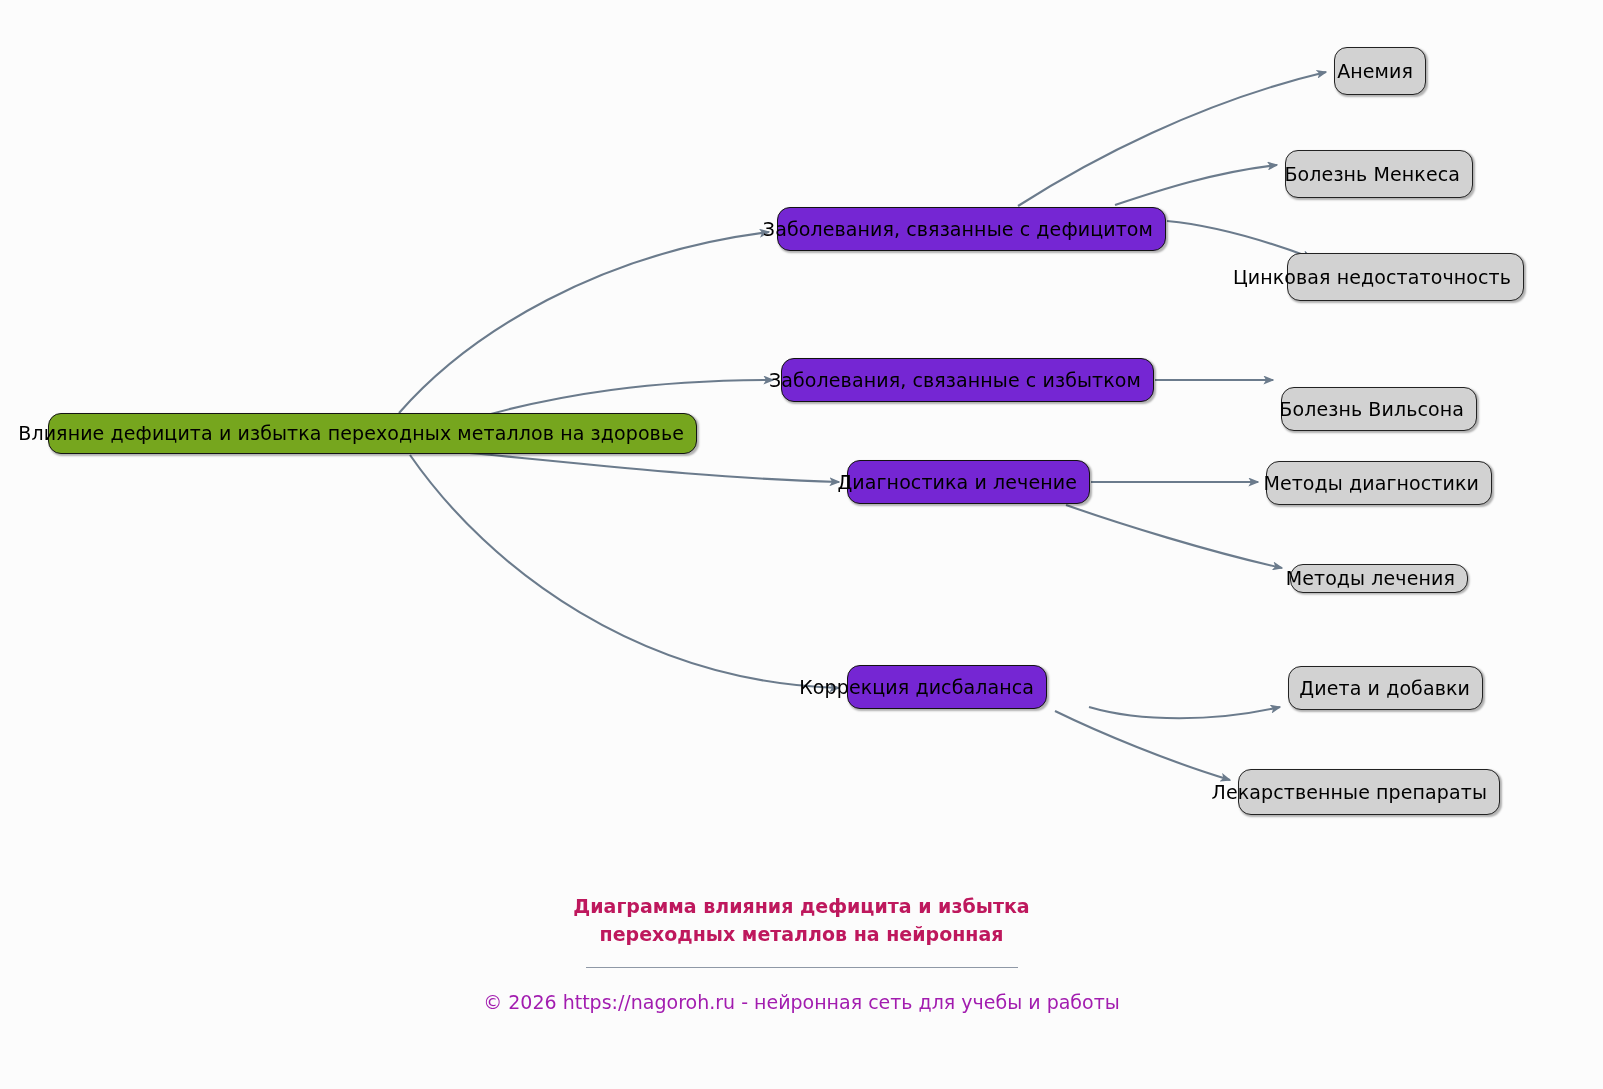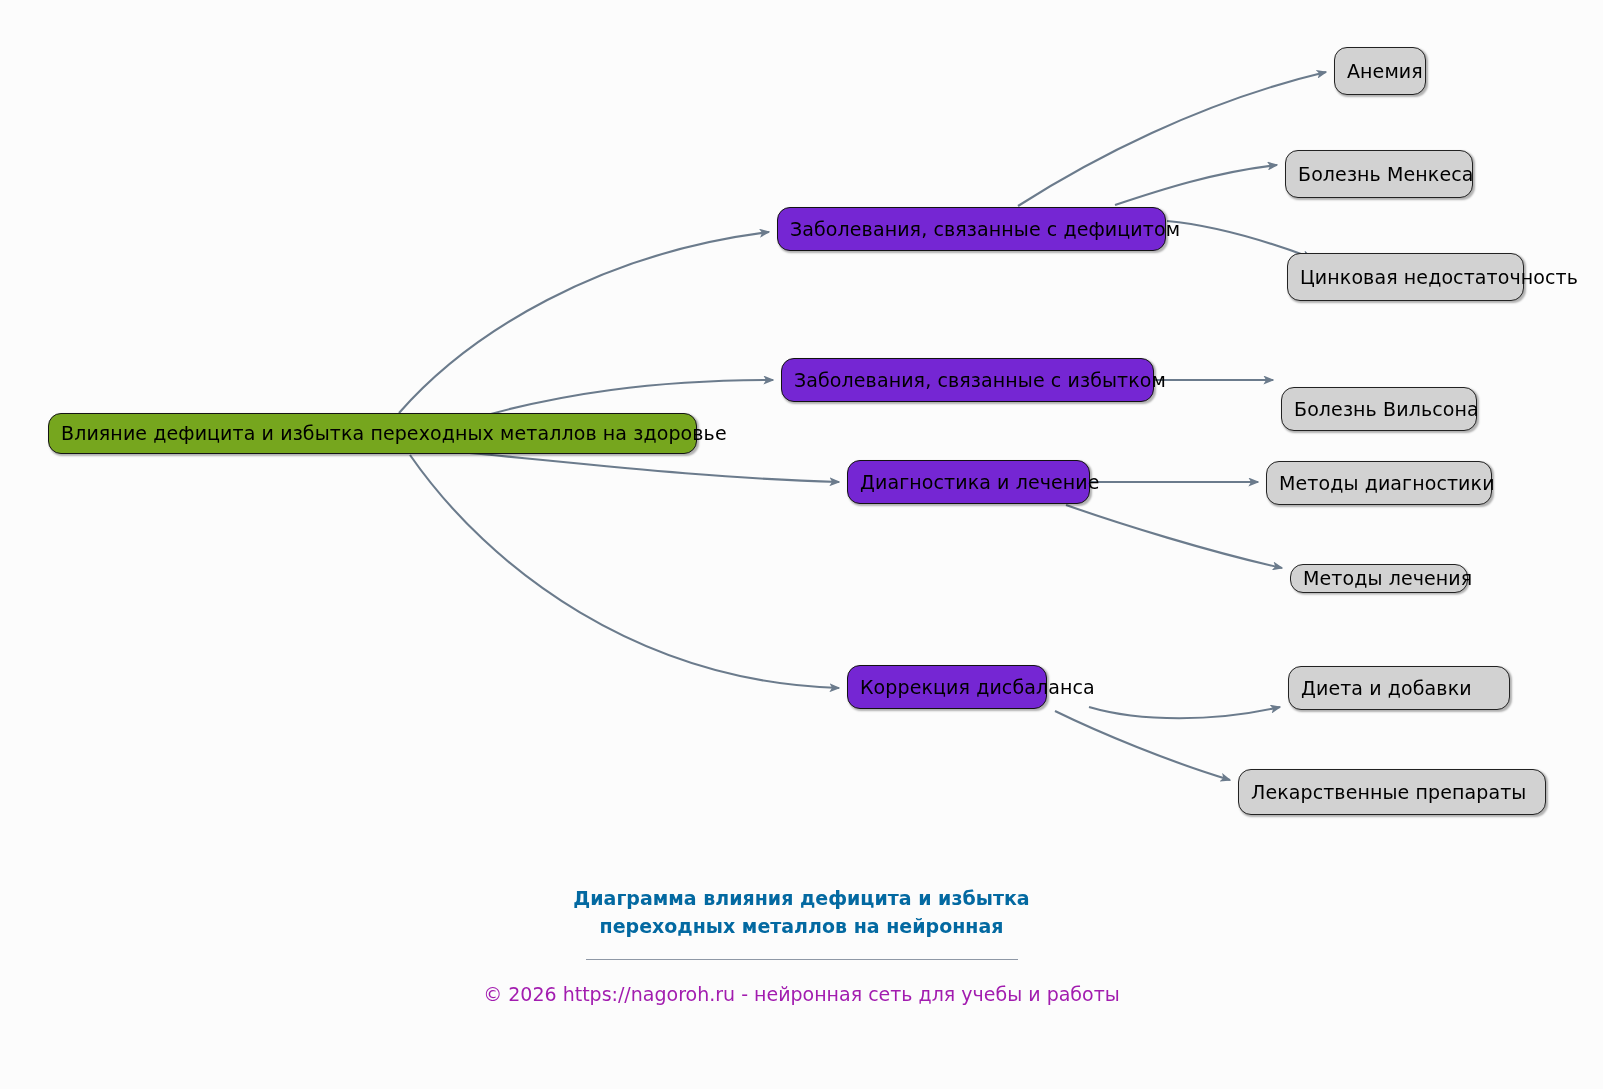--- a/index.html
+++ b/index.html
@@ -31,21 +31,21 @@
     width: 1603px;
     height: 1089px;
     pointer-events: none;
   }
 
   .node {
     position: absolute;
     box-sizing: border-box;
     display: flex;
     align-items: center;
-    justify-content: flex-start;
+    justify-content: flex-end;
     border: 1.6px solid #1b1b1b;
     border-radius: 13px;
     color: #000000;
     font-size: 19px;
     line-height: 1.1;
     white-space: nowrap;
     letter-spacing: 0.1px;
     box-shadow: 1.5px 1.5px 2.0px rgba(0,0,0,0.30);
   }
 
@@ -72,25 +72,25 @@
   
   #footer {
     position: absolute;
     left: 0;
     top: 885px;
     width: 1603px;
     text-align: center;
     font-family: "DejaVu Sans", "Liberation Sans", sans-serif;
   }
   #footer-title {
-    color: #0369a1;
+    color: #be185d;
     font-size: 19px;
     font-weight: bold;
     line-height: 1.45;
-    margin: 0 auto;
+    margin: 8px auto;
     width: 760px;
   }
   #footer-rule {
     width: 432px;
     height: 0;
     margin: 19px auto 0 auto;
     border-top: 1.4px solid #8f98a6;
   }
   #footer-copy {
     margin-top: 22px;
@@ -172,25 +172,25 @@
   </div>
 
   <div class="node node-leaf" style="left:1266px; top:461px; width:226px; height:44px;">
     <span class="node-label">Методы диагностики</span>
   </div>
 
   <div class="node node-leaf" style="left:1290px; top:564px; width:178px; height:29px;">
     <span class="node-label">Методы лечения</span>
   </div>
 
-  <div class="node node-leaf" style="left:1288px; top:666px; width:222px; height:44px;">
+  <div class="node node-leaf" style="left:1288px; top:666px; width:195px; height:44px;">
     <span class="node-label">Диета и добавки</span>
   </div>
 
-  <div class="node node-leaf" style="left:1238px; top:769px; width:308px; height:46px;">
+  <div class="node node-leaf" style="left:1238px; top:769px; width:262px; height:46px;">
     <span class="node-label">Лекарственные препараты</span>
   </div>
 
   <div id="footer">
     <div id="footer-title">
       <div>Диаграмма влияния дефицита и избытка</div>
       <div>переходных металлов на нейронная</div>
     </div>
     <div id="footer-rule"></div>
     <div id="footer-copy">© 2026 https://nagoroh.ru - нейронная сеть для учебы и работы</div>

